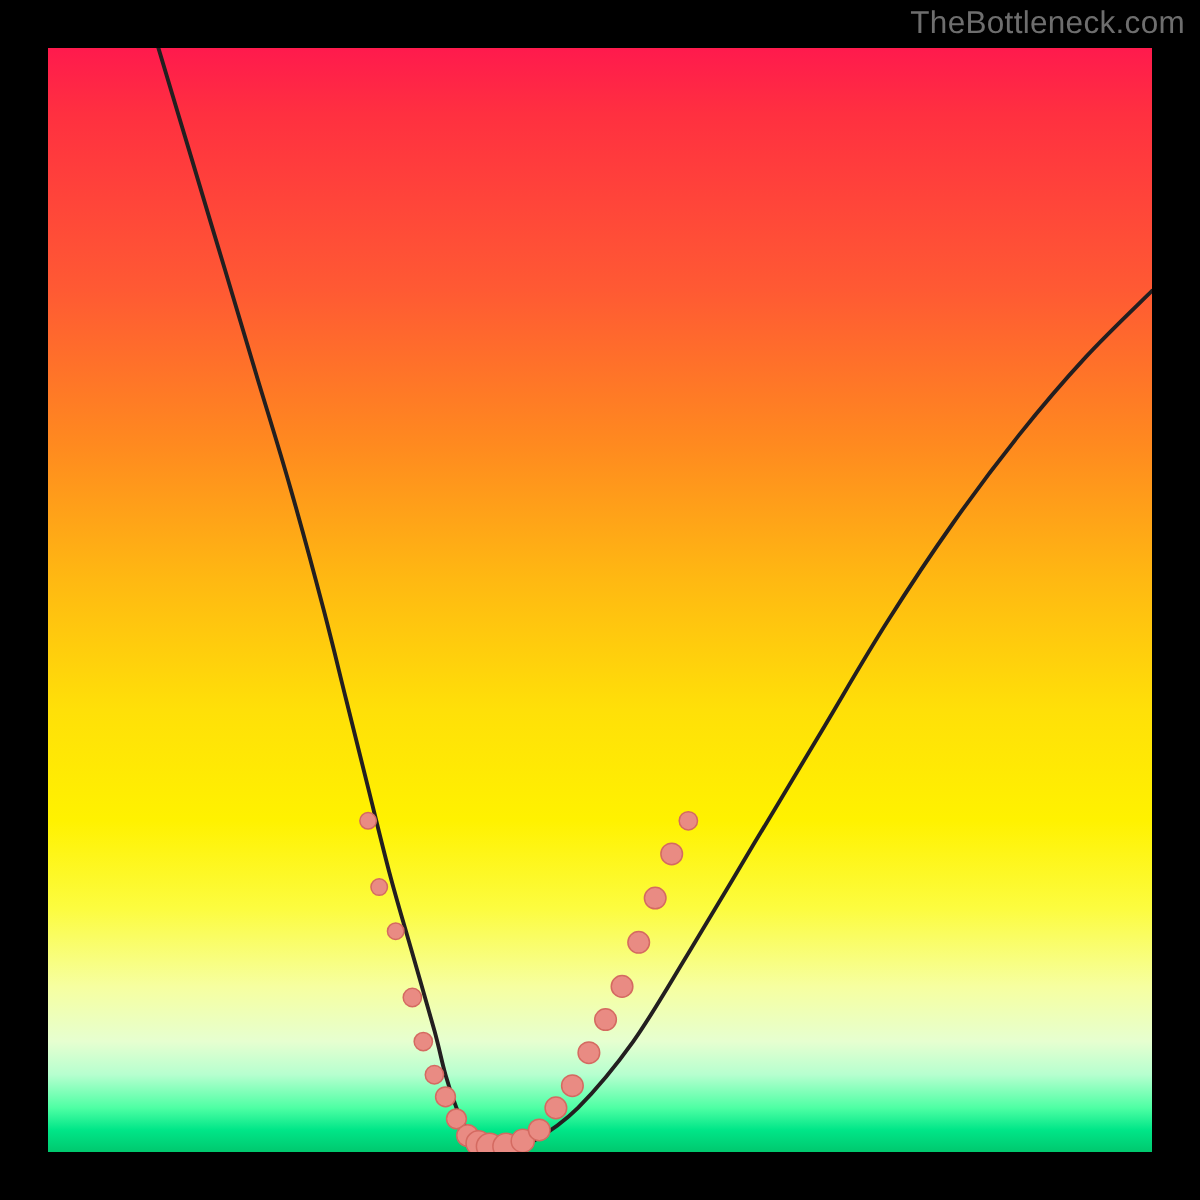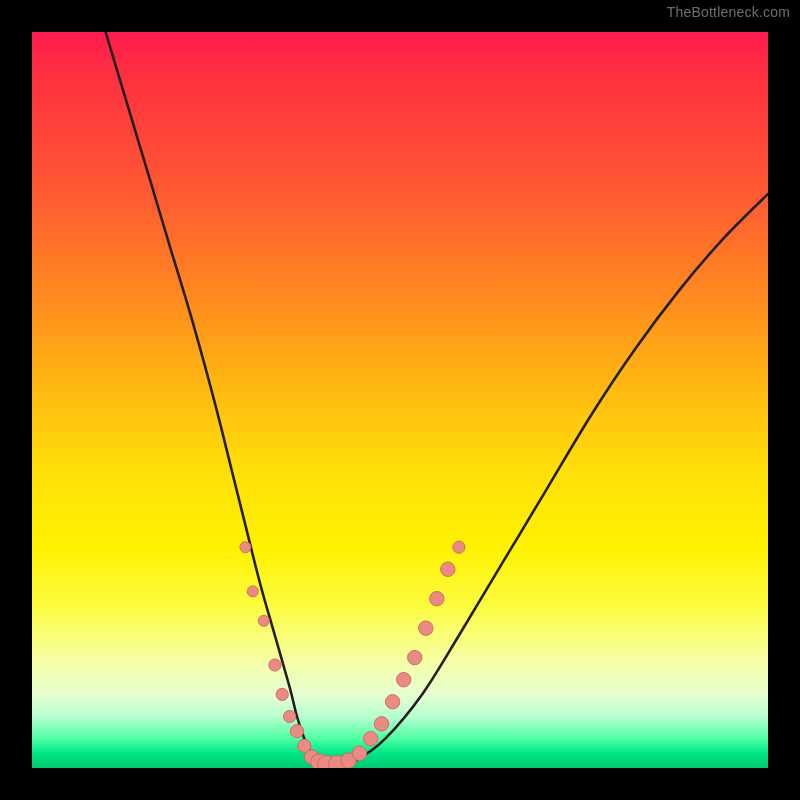--- a/index.html
+++ b/index.html
@@ -49,21 +49,21 @@
     position: absolute;
     left: 0; top: 0;
     width: 736px;
     height: 736px;
   }
   .watermark {
     position: absolute;
     top: 4px;
     right: 10px;
     color: #6e6e6e;
-    font-size: 14px;
+    font-size: 21px;
     font-weight: 500;
     letter-spacing: 0.2px;
     user-select: none;
   }
 </style>
 </head>
 <body>
 
 <div class="stage">
   <div class="plot-box">

